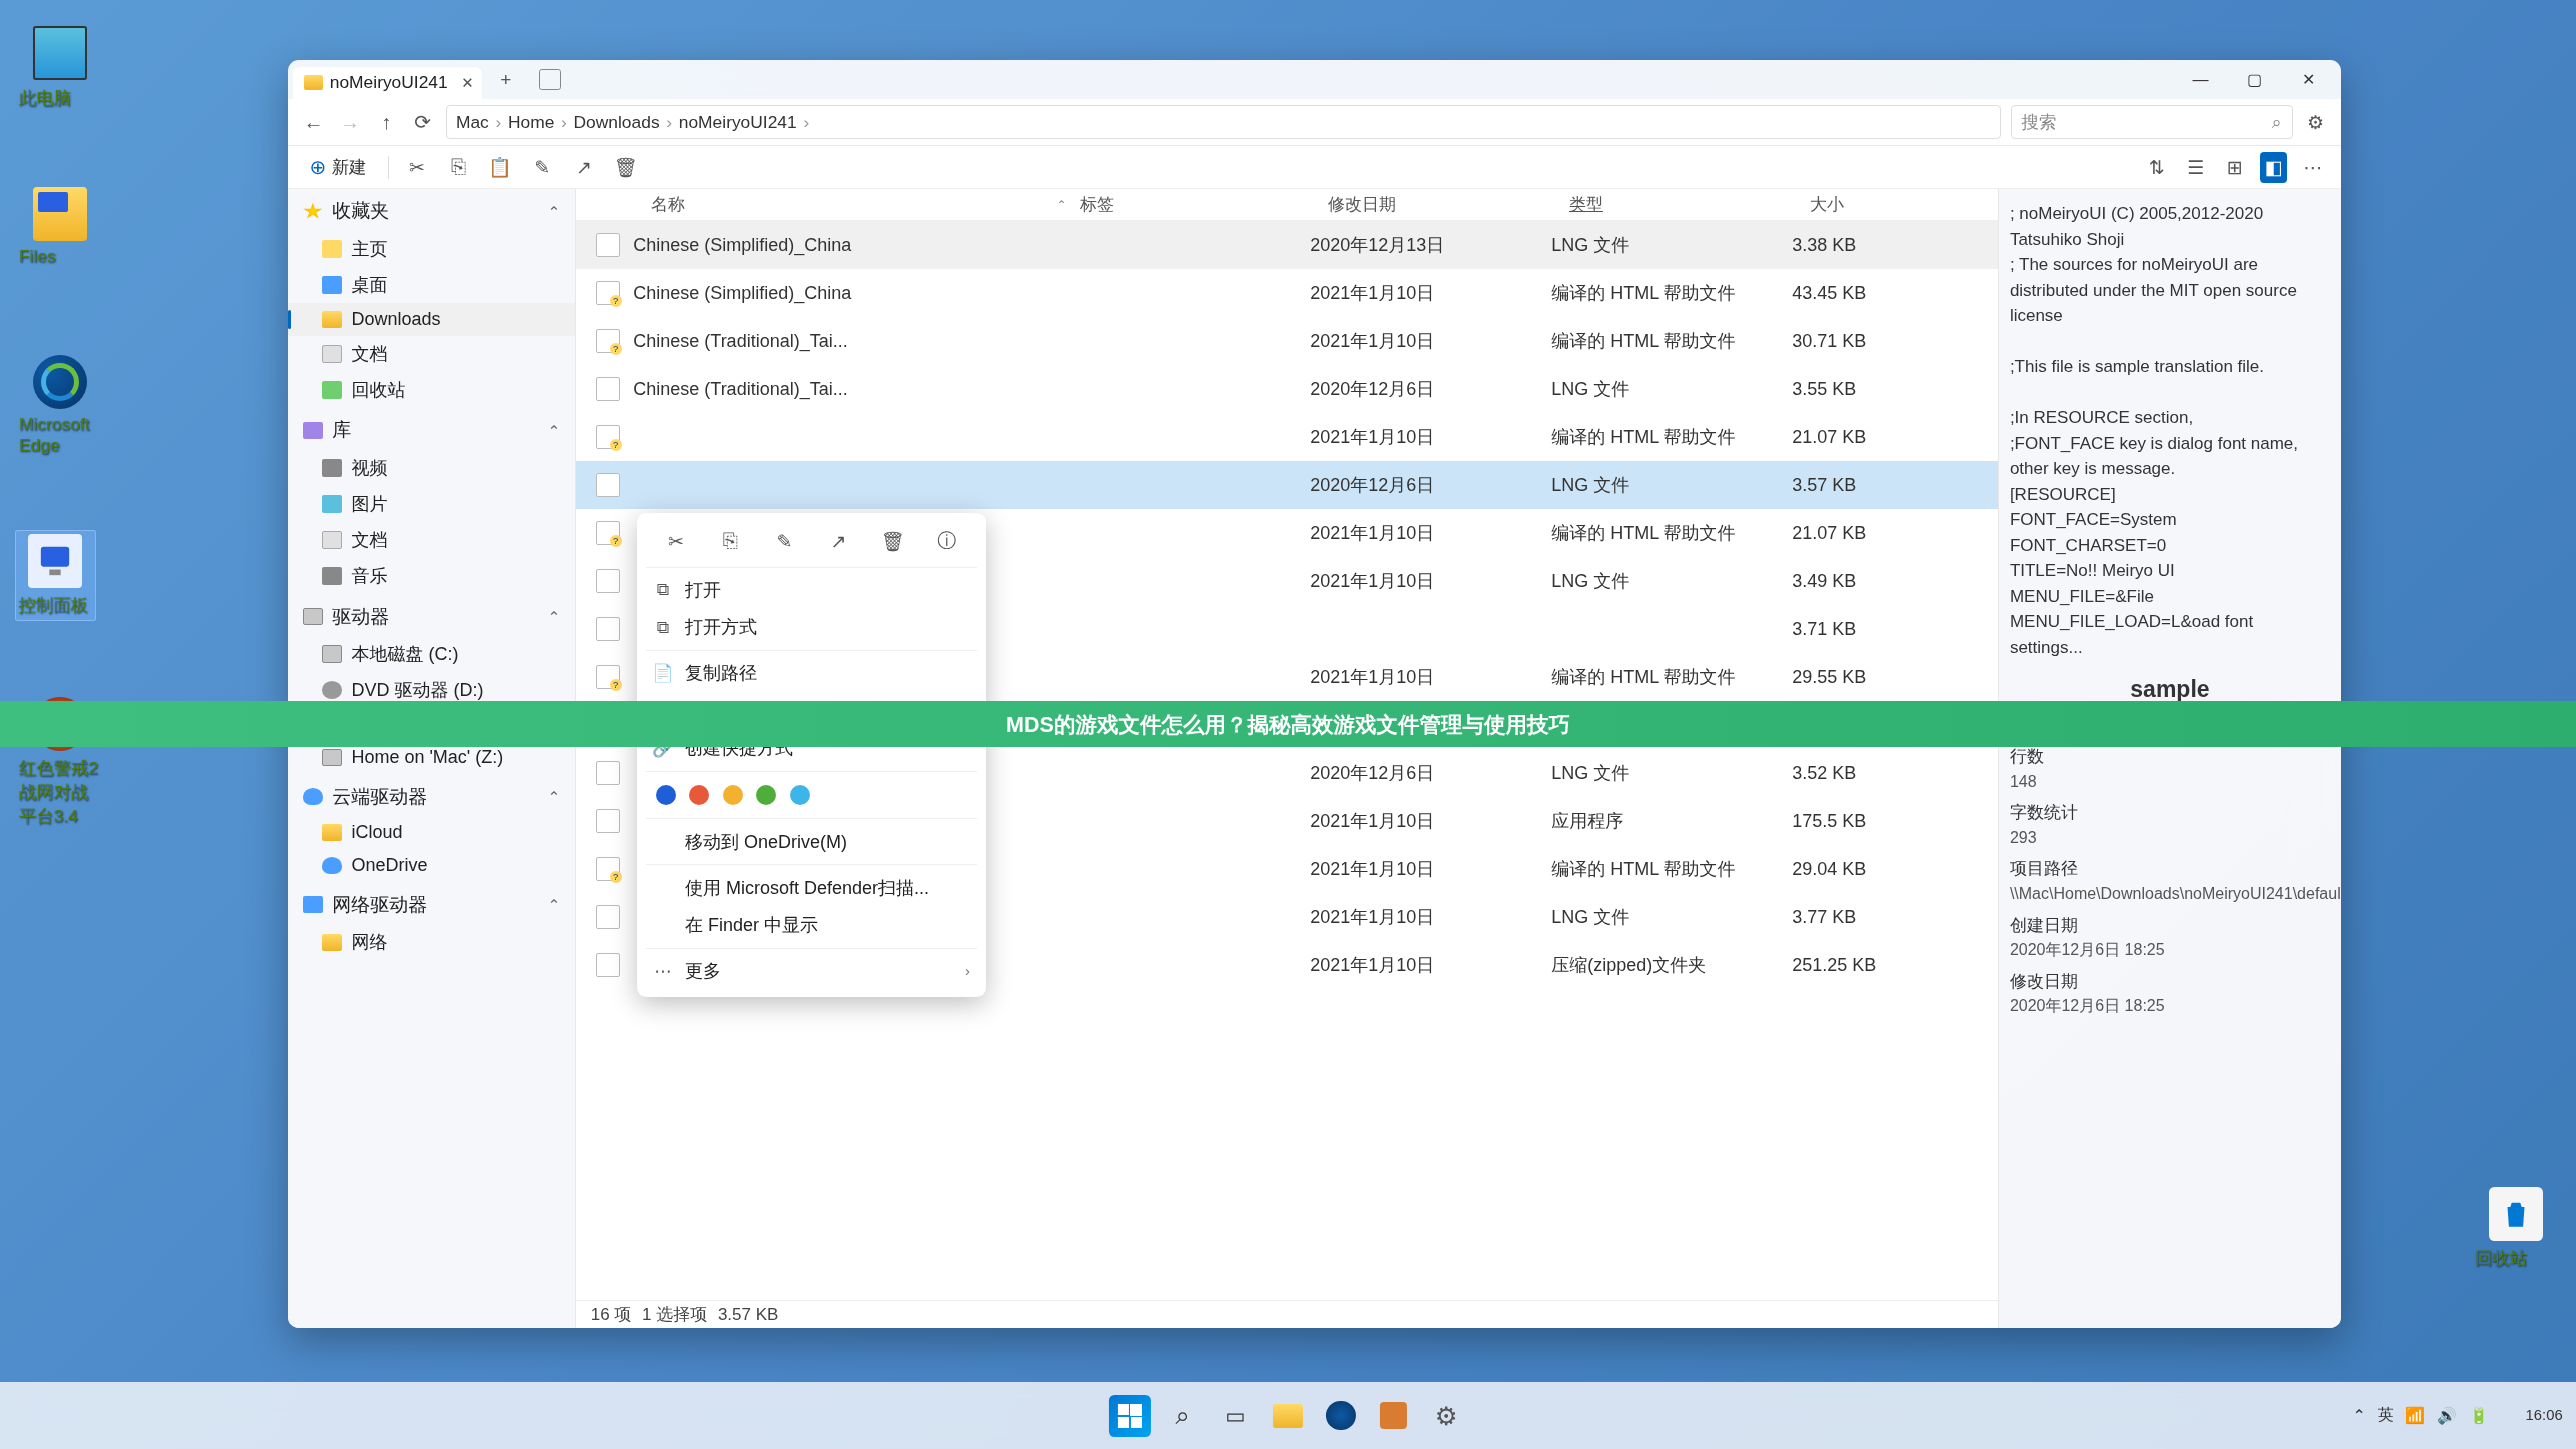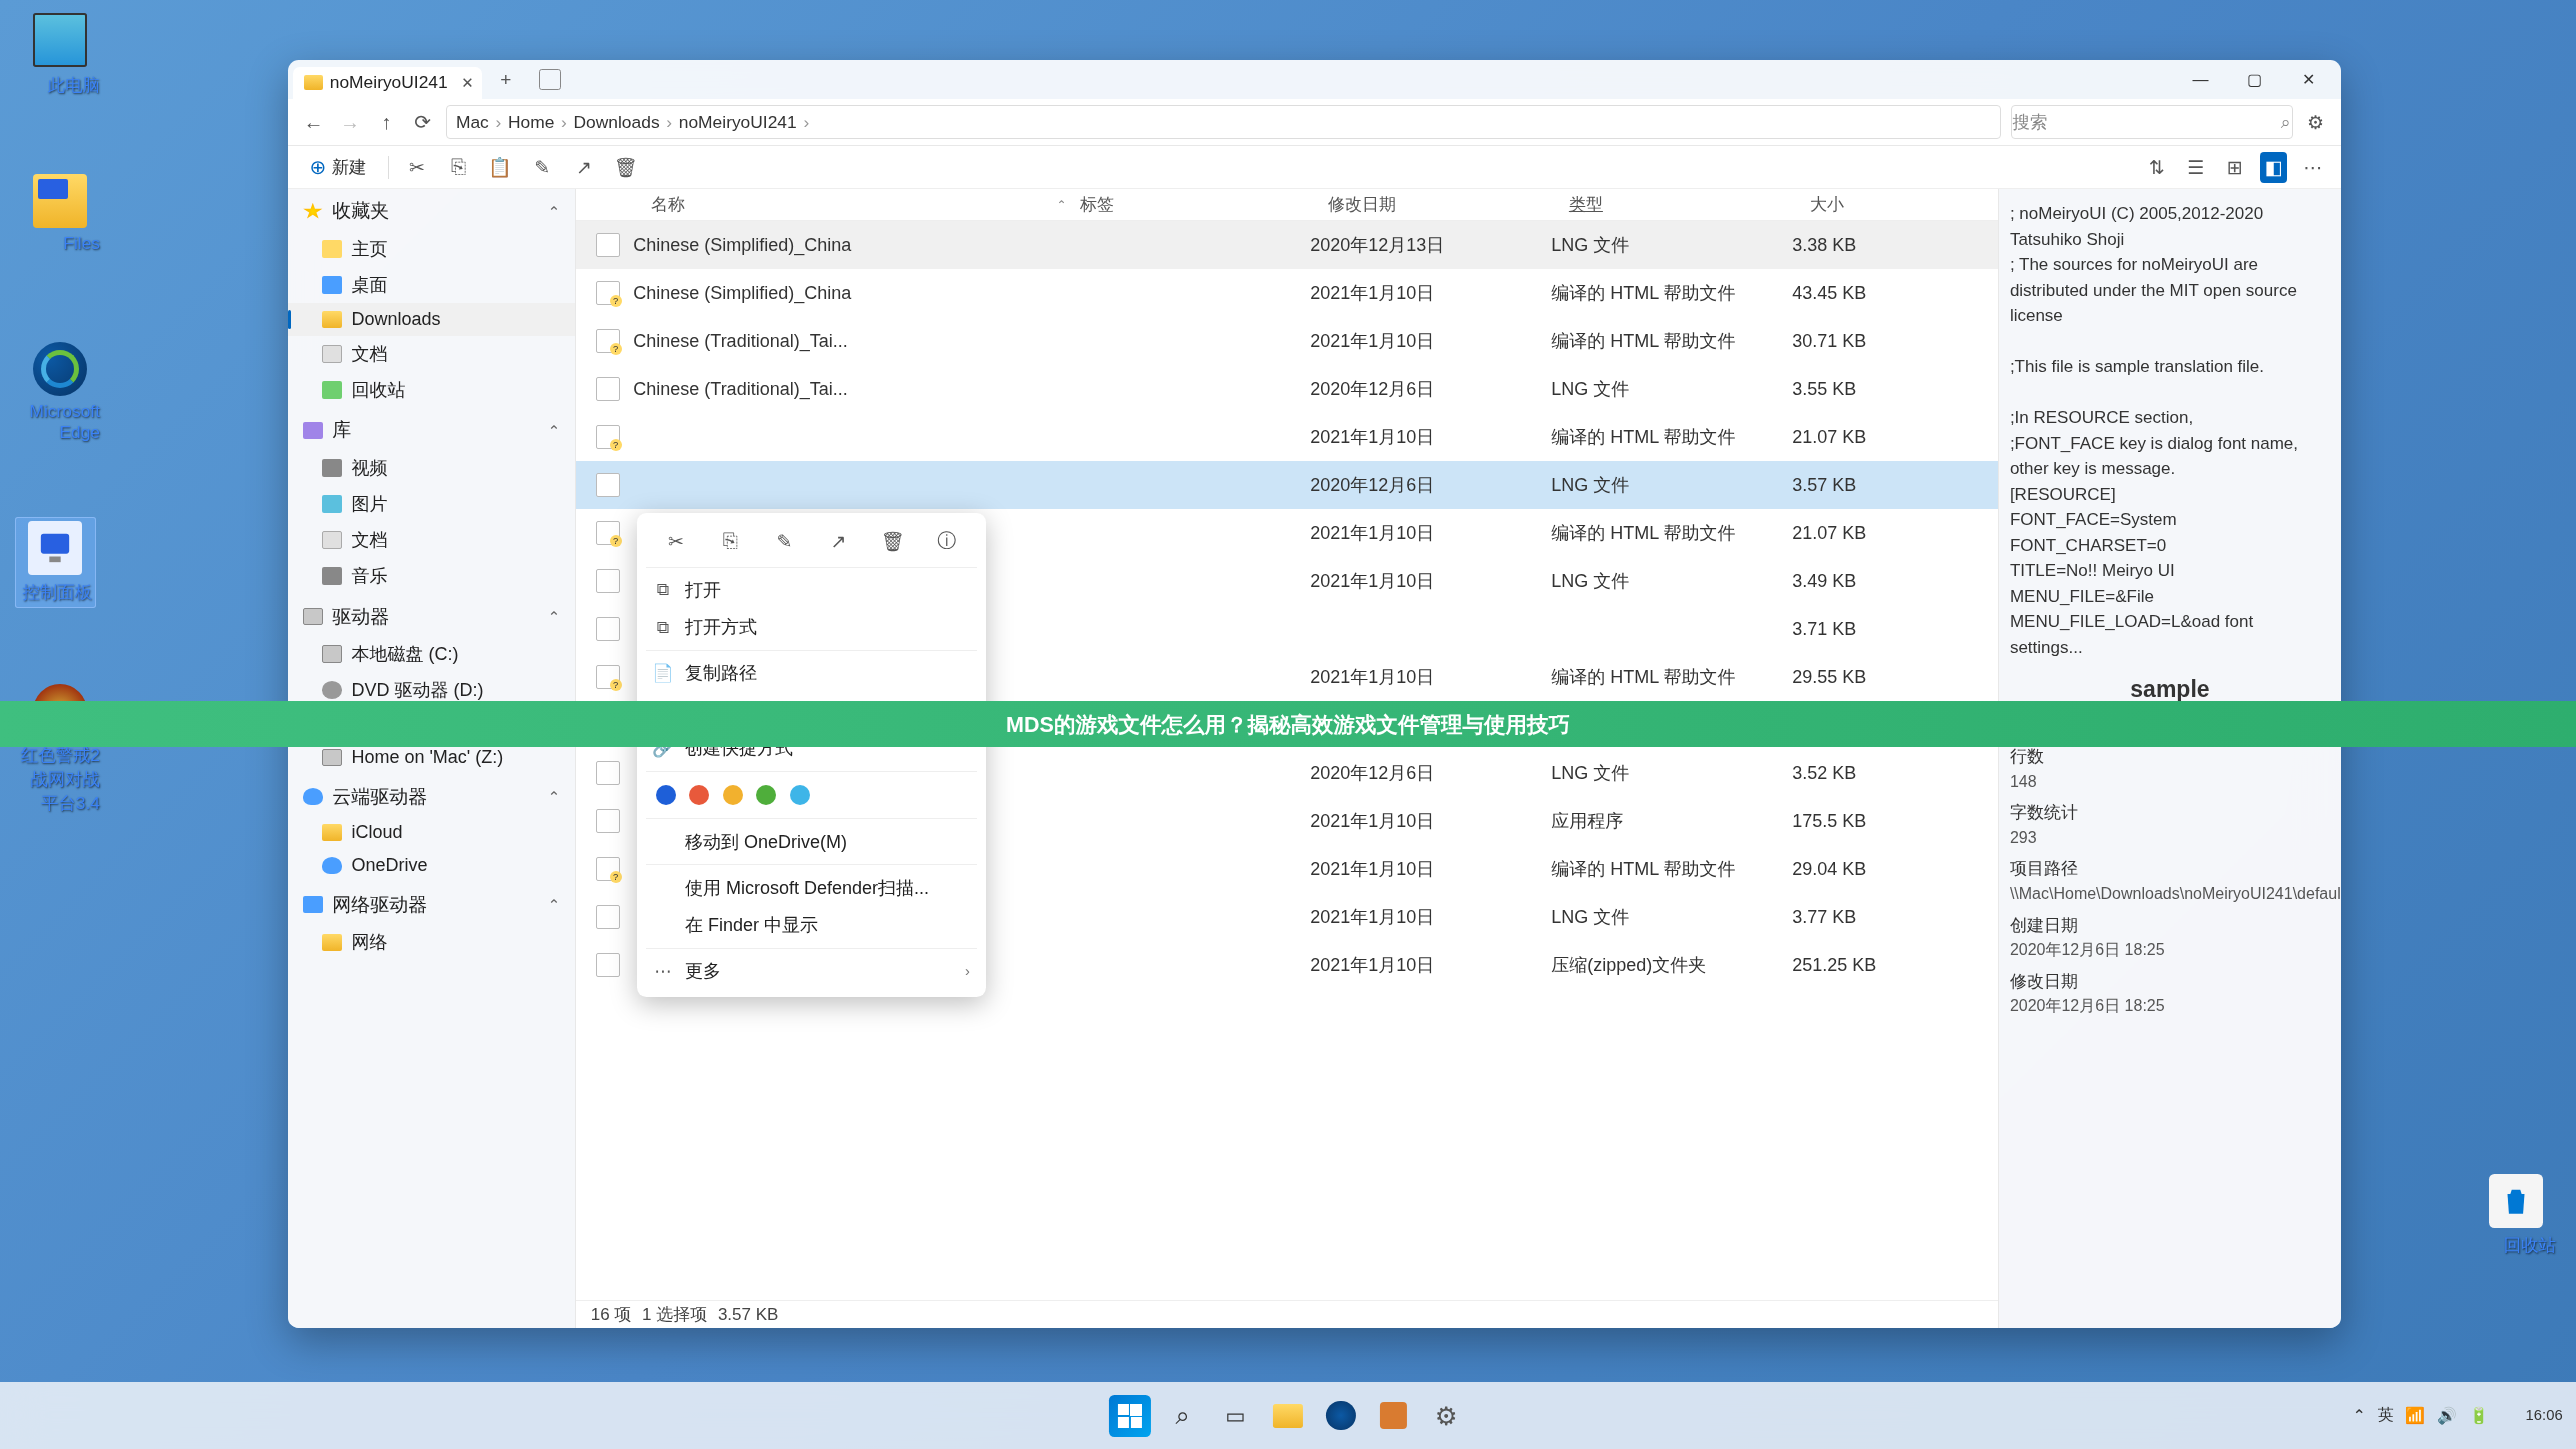--- a/index.html
+++ b/index.html
@@ -1,19 +1,19 @@
 <!DOCTYPE html>
 <html style="font-size:10.7px"><head>
 <meta charset="utf-8">
 <style>
 * { margin: 0; padding: 0; box-sizing: border-box; font-family: "Segoe UI", "Microsoft YaHei", sans-serif; }
 body { width: 2576px; height: 1449px; background: linear-gradient(135deg, #5b9bd5 0%, #4a86c7 50%, #3d7ab8 100%); position: relative; overflow: hidden; }
 
 
-.desktop-icon { position: absolute; width: 81px; text-align: right; color: #3b82f6; font-size: 17.4px; text-shadow: 0.7px 0.7px 2px rgba(0,0,0,0.7); }
+.desktop-icon { position: absolute; width: 81px; text-align: left; color: #4d7c0f; font-size: 17.4px; text-shadow: 0.7px 0.7px 2px rgba(0,0,0,0.7); margin-top: 13px; }
 .desktop-icon .icon { width: 54px; height: 54px; margin: 0 auto 5.4px; border-radius: 4px; }
 .pc-icon .icon { background: linear-gradient(#5bc0de, #2795d9); border: 2px solid #333; border-radius: 2.7px; }
 .files-icon .icon { background: linear-gradient(#ffd966, #f0b429); border-radius: 4px; position: relative; }
 .files-icon .icon::before { content:''; position:absolute; top:5.4px; left:5.4px; width:30px; height:20px; background:#2860e1; border-radius:2px; }
 .edge-icon .icon { background: radial-gradient(circle at 30% 30%, #0c59a4, #073466); border-radius: 50%; position: relative; }
 .edge-icon .icon::after { content:''; position:absolute; inset:8px; border:5.4px solid #6bc13e; border-left-color:#47b0e5; border-bottom-color:#1e88d2; border-radius:50%; }
 .ctrl-icon .icon { background:#e8f0ff; border-radius:4px; display:flex; align-items:center; justify-content:center; }
 .ra2-icon .icon { background: radial-gradient(circle, #d4af37, #8b0000); border-radius:50%; }
 .recycle-icon .icon { background: #f5f5f5; border-radius:5.4px; position:relative; display:flex; align-items:center; justify-content:center; }
 .selected { background: rgba(120,180,255,0.4); border: 0.7px solid rgba(160,200,255,0.6); border-radius:2.7px; padding:2.7px; }
@@ -26,21 +26,21 @@
 .tab .close { position:absolute; right:8px; color:#555; font-size:14.8px; }
 .newtab { width:27px; height:27px; display:flex; align-items:center; justify-content:center; margin-left:10.7px; color:#555; font-size:19px; }
 .tabview { margin-left: 20px; width:21.5px; height:21.5px; border:1.3px solid #888; border-radius:2.7px; position:relative; }
 .wincontrols { margin-left:auto; display:flex; }
 .wincontrols div { width:54px; height:34px; display:flex; align-items:center; justify-content:center; font-size:16px; color:#333; }
 
 .addrbar { height: 47px; background: white; display:flex; align-items:center; padding: 0 12px; gap: 9.4px; border-bottom:0.7px solid #e8e8e8; }
 .navbtn { width:27px; height:27px; display:flex; align-items:center; justify-content:center; color:#555; font-size:20px; }
 .breadcrumb { flex:1; height:34px; border:0.7px solid #ddd; border-radius:4px; display:flex; align-items:center; padding: 0 9.4px; font-size:17.4px; color:#333; gap: 4px; }
 .breadcrumb span.sep { color:#999; margin:0 2.7px; }
-.searchbox { width:282px; height:34px; border:0.7px solid #ddd; border-radius:4px; display:flex; align-items:center; padding:0 1px; font-size:17.4px; color:#888; justify-content:space-between; }
+.searchbox { width:282px; height:34px; border:0.7px solid #ddd; border-radius:4px; display:flex; align-items:center; padding:0 10px; font-size:17.4px; color:#888; justify-content:space-between; }
 .gear { width:27px; height:27px; display:flex; align-items:center; justify-content:center; color:#555; font-size:19px; }
 
 .toolbar { height:43px; background:white; display:flex; align-items:center; padding:0 14.8px; gap:14.8px; border-bottom:0.7px solid #eee; }
 .tbtn { display:flex; align-items:center; gap:5.4px; font-size:17.4px; color:#333; padding:4px 6.7px; }
 .tbtn.icon-only { padding:4px; width:27px; justify-content:center; font-size:19px; color:#555; }
 .divider { width:0.7px; height:23px; background:#ddd; }
 .toolbar .right { margin-left:auto; display:flex; gap:12px; align-items:center; }
 .tbtn.active { background:#0067c0; color:white; border-radius:4px; }
 
 .body { flex:1; display:flex; overflow:hidden; }

